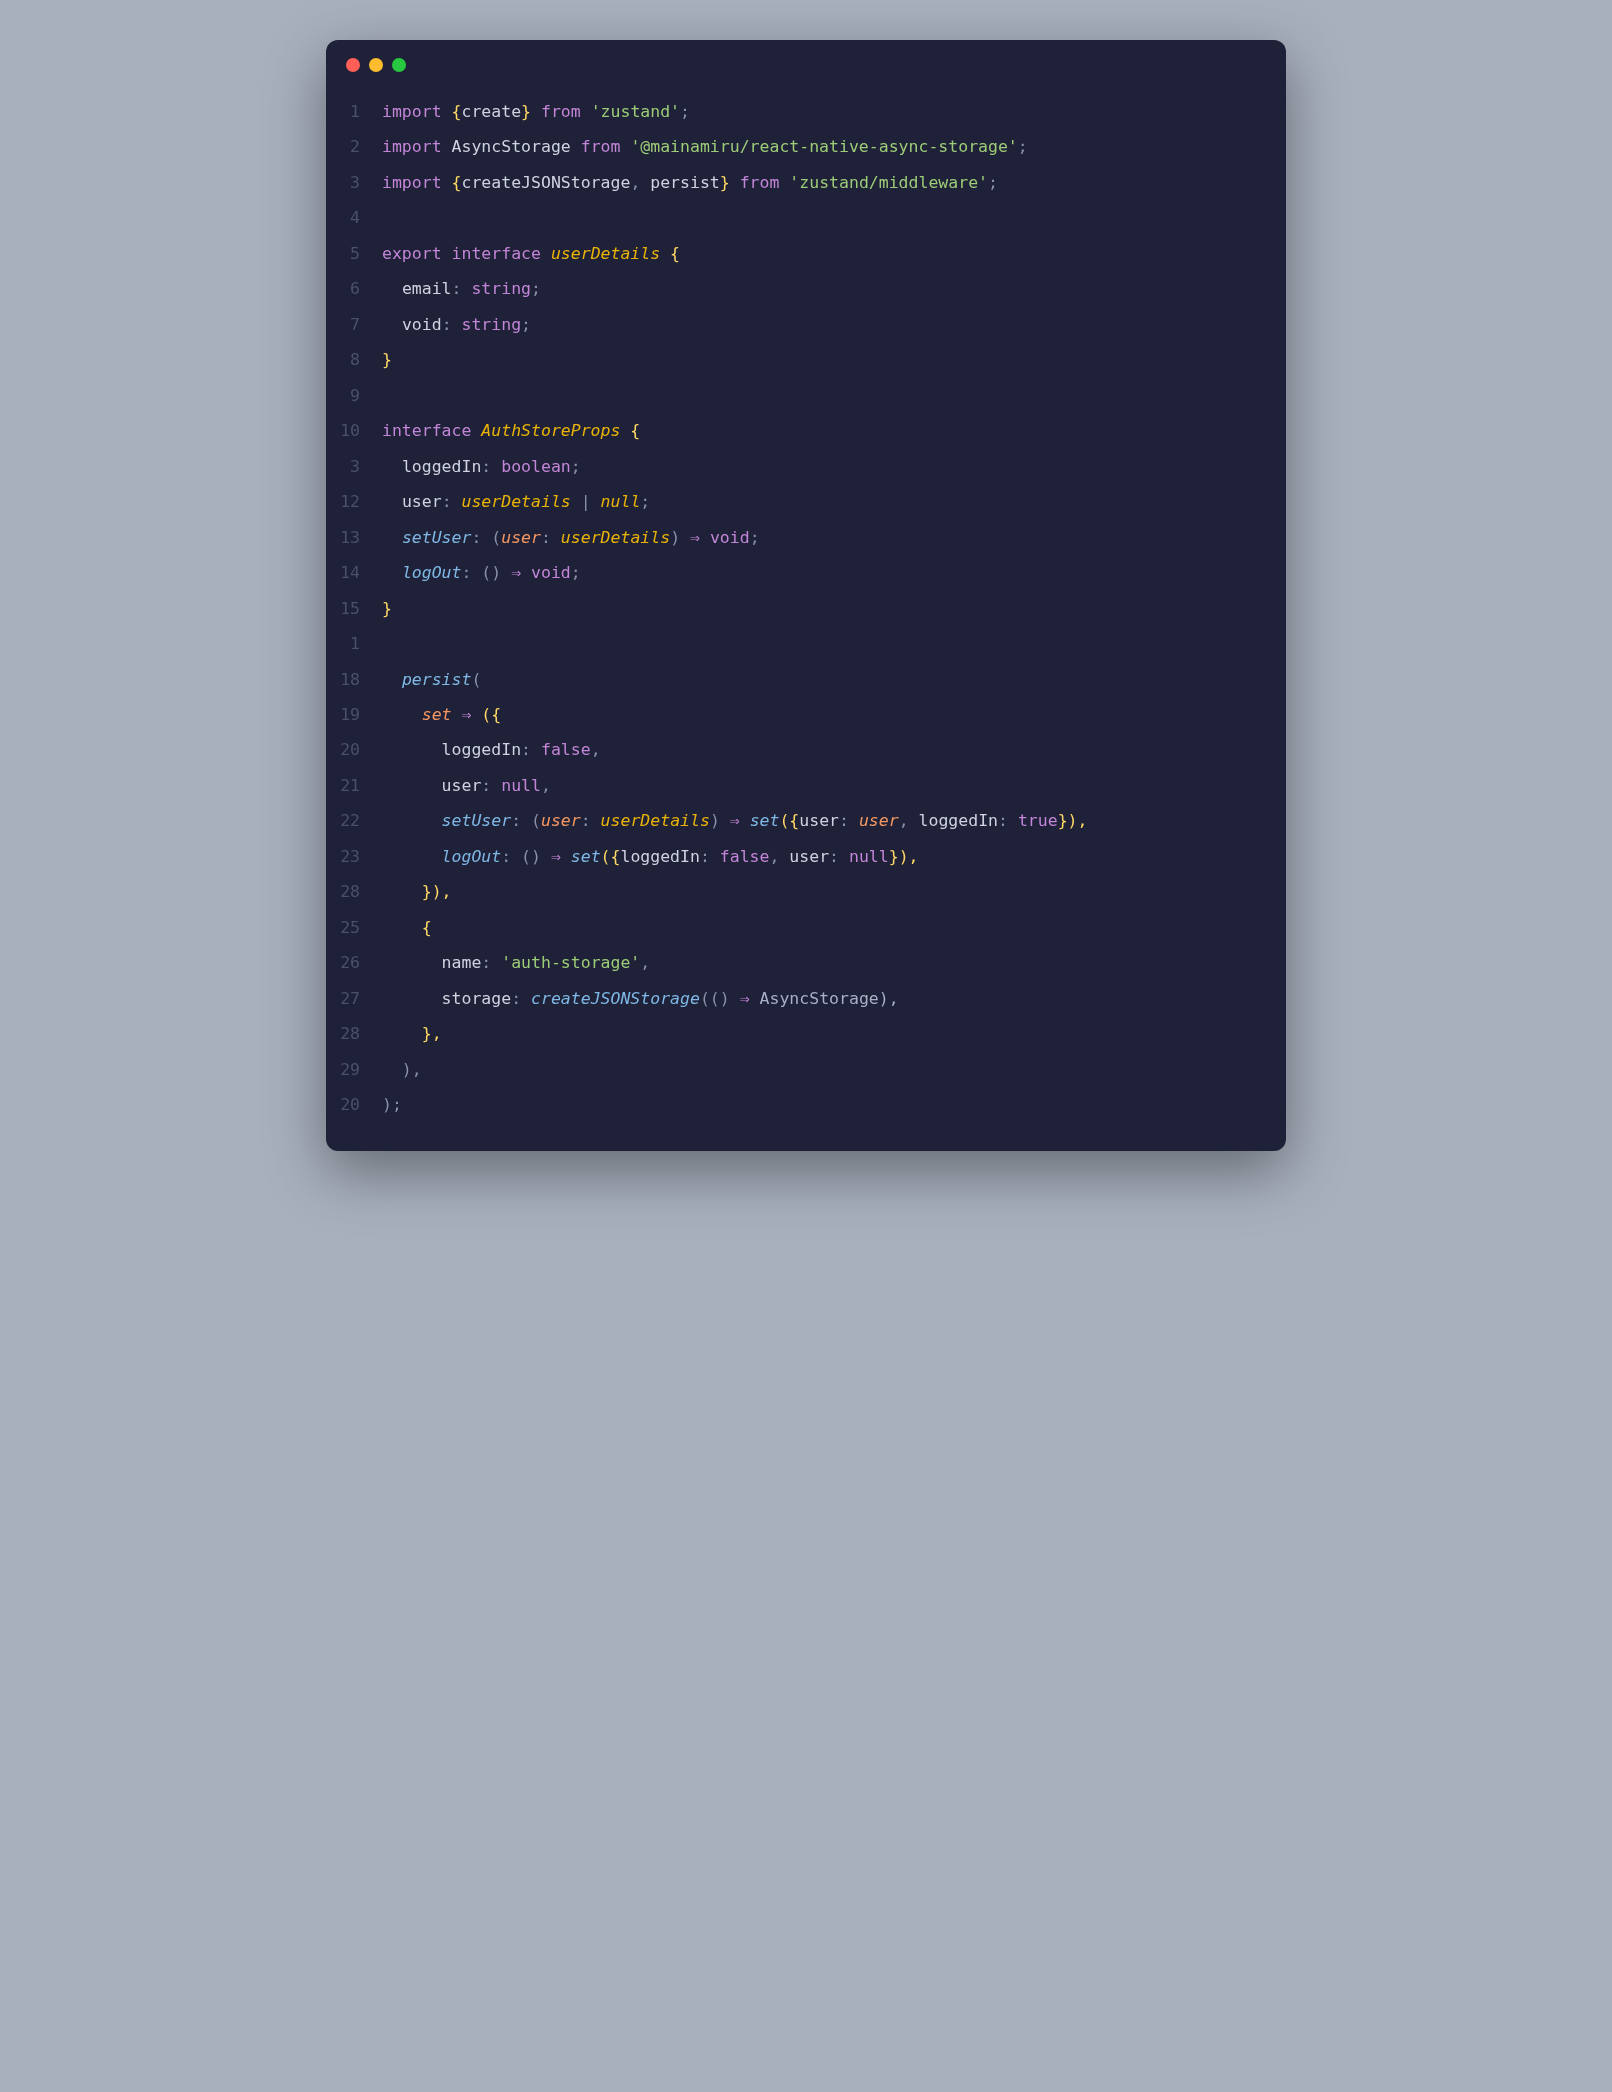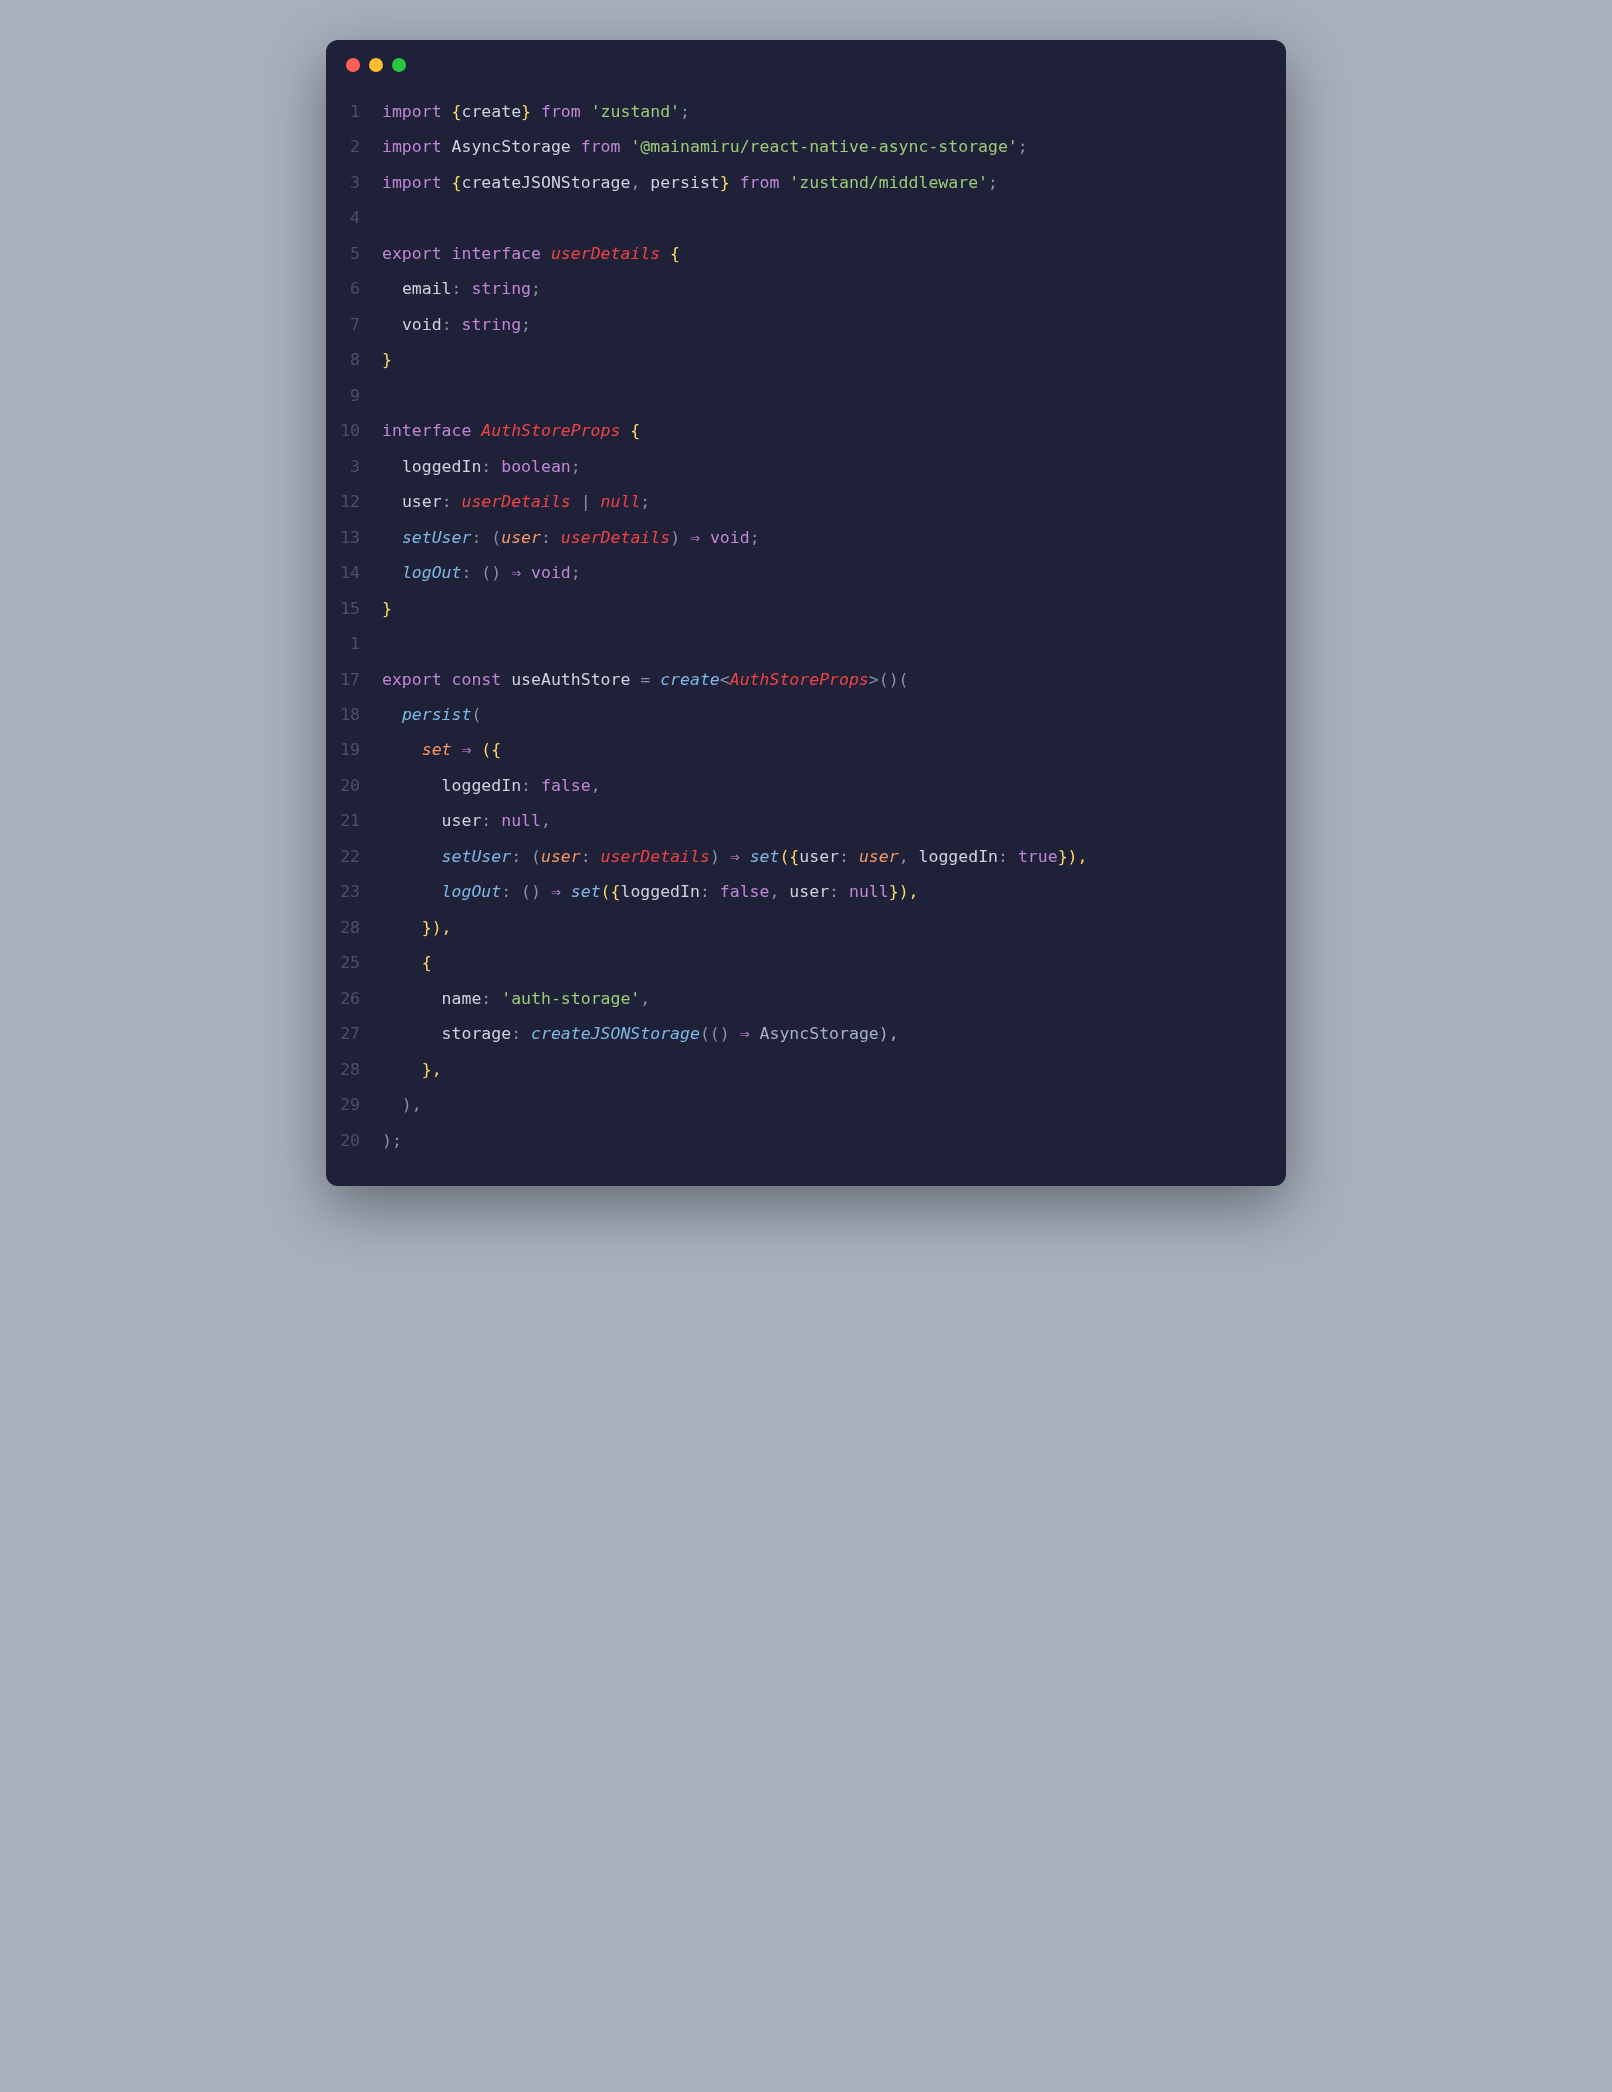--- a/index.html
+++ b/index.html
@@ -55,21 +55,21 @@
   .line-content {
     white-space: pre;
     color: #a8b0c5;
   }
   .tok-keyword { color: #c385d8; }
   .tok-default { color: #a8b0c5; text-align: center; }
   .tok-brace { color: #ffd866; }
   .tok-identifier { color: #cfd3e0; }
   .tok-string { color: #9dcc78; }
   .tok-punct { color: #8a91a8; }
-  .tok-typename { font-style: italic; color: #ef4444; }
+  .tok-typename { font-style: italic; color: #eab308; }
   .tok-prop { color: #cfd3e0; margin-top: 27px; }
   .tok-type { color: #c385d8; margin-top: 12px; }
   .tok-param { font-style: italic; color: #f59762; }
   .tok-func { font-style: italic; color: #7fb8e6; }
   .tok-arrow { color: #c385d8; }
   .tok-void { color: #c385d8; }
   .tok-const { color: #c385d8; }
   .tok-constname { color: #cfd3e0; }
   .tok-bool { color: #c385d8; }
   .tok-null { color: #c385d8; }
@@ -143,24 +143,20 @@
       </div>
       <div class="code-line">
         <span class="line-number">15</span>
         <span class="line-content"><span class="tok-brace">}</span></span>
       </div>
       <div class="code-line">
         <span class="line-number">1</span>
         <span class="line-content"></span>
       </div>
       <div class="code-line">
-        <span class="line-number">17</span>
-        <span class="line-content"><span class="tok-keyword">export </span><span class="tok-const">const </span><span class="tok-constname">useAuthStore</span><span class="tok-punct"> = </span><span class="tok-func">create</span><span class="tok-punct">&lt;</span><span class="tok-typename">AuthStoreProps</span><span class="tok-punct">&gt;()(</span></span>
-      </div>
-      <div class="code-line">
         <span class="line-number">18</span>
         <span class="line-content"><span class="tok-default">  </span><span class="tok-func">persist</span><span class="tok-punct">(</span></span>
       </div>
       <div class="code-line">
         <span class="line-number">19</span>
         <span class="line-content"><span class="tok-default">    </span><span class="tok-param">set</span><span class="tok-default"> </span><span class="tok-arrow">⇒</span><span class="tok-brace"> ({</span></span>
       </div>
       <div class="code-line">
         <span class="line-number">20</span>
         <span class="line-content"><span class="tok-default">      </span><span class="tok-prop">loggedIn</span><span class="tok-punct">: </span><span class="tok-bool">false</span><span class="tok-punct">,</span></span>

